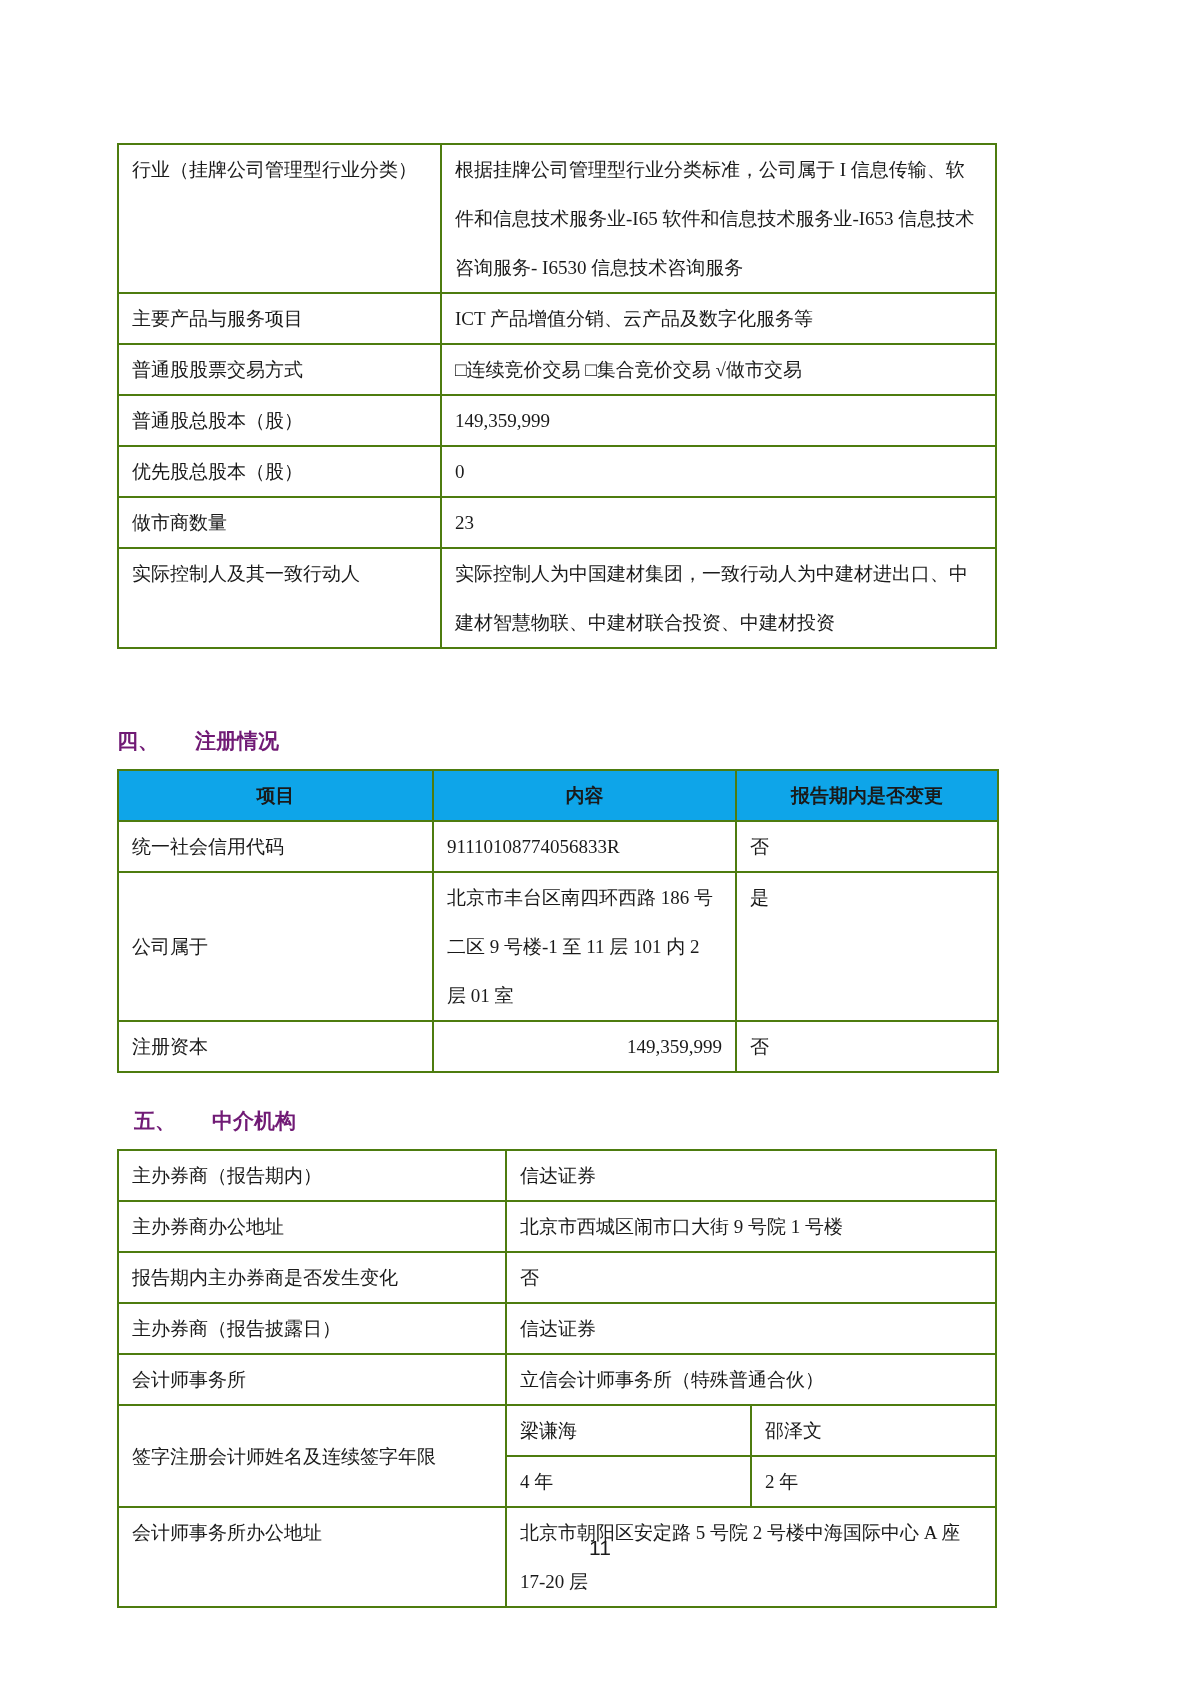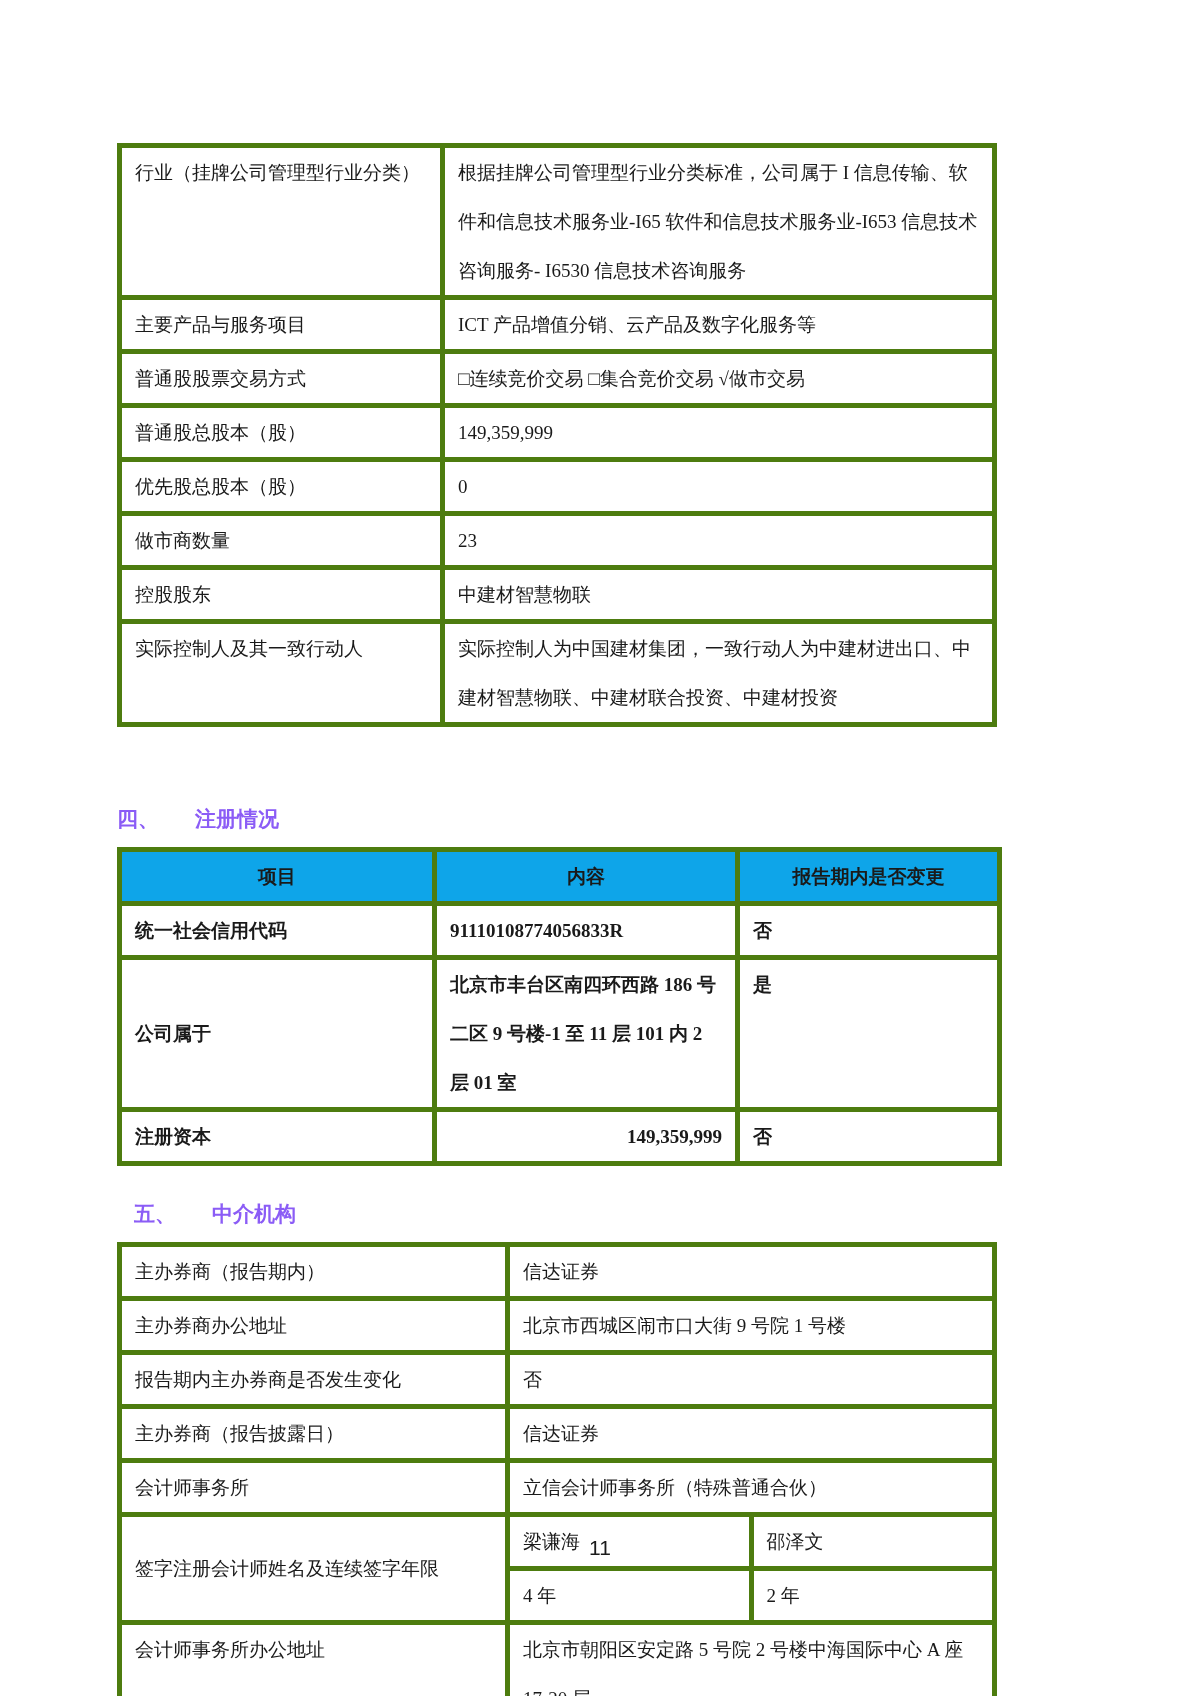--- a/index.html
+++ b/index.html
@@ -21,57 +21,57 @@
     top: 143px;
     width: 880px;
   }
   table {
     border-collapse: collapse;
     table-layout: fixed;
     width: 880px;
     font-size: 19px;
   }
   td, th {
-    border: 5px solid #4d7c0f;
+    border: 2px solid #4d7c0f;
     line-height: 49px;
     padding: 0 13px;
     vertical-align: top;
     font-weight: normal;
     text-align: left;
     word-break: break-word;
   }
   tr { height: 49px; }
 
   
   .t-overview td.col-label { width: 323px; }
 
   
   .t-reg { margin-top: 0; }
   .t-reg th {
     background: #0ea5e9;
     text-align: center;
     font-weight: bold;
     vertical-align: middle;
   }
-  .t-reg td { vertical-align: middle; font-weight: bold; }
+  .t-reg td { vertical-align: middle; }
   .t-reg .c1 { width: 315px; }
   .t-reg .c2 { width: 303px; }
   .t-reg .c3 { width: 262px; }
   .t-reg td.top { vertical-align: top; }
   .t-reg td.right { text-align: right; }
 
   
   .t-mid td.col-label { width: 388px; }
   .t-mid td.sub-a { width: 255px; }
   .t-mid td.signer-label { vertical-align: middle; }
 
   .section-heading {
     font-size: 21px;
     font-weight: bold;
-    color: #8b5cf6;
+    color: #701a75;
     line-height: 28px;
   }
   .section-heading .sec-num { margin-right: 36px; }
   .heading-4 { margin: 78px 0 14px 0; }
   .heading-5 { margin: 34px 0 14px 17px; }
 
   .page-number {
     position: absolute;
     left: 0;
     right: 0;
@@ -108,24 +108,20 @@
         </tr>
         <tr>
           <td class="col-label">优先股总股本（股）</td>
           <td>0</td>
         </tr>
         <tr>
           <td class="col-label">做市商数量</td>
           <td>23</td>
         </tr>
         <tr>
-          <td class="col-label">控股股东</td>
-          <td>中建材智慧物联</td>
-        </tr>
-        <tr>
           <td class="col-label">实际控制人及其一致行动人</td>
           <td>实际控制人为中国建材集团，一致行动人为中建材进出口、中建材智慧物联、中建材联合投资、中建材投资</td>
         </tr>
       </tbody>
     </table>
 
     <div class="section-heading heading-4">
       <span class="sec-num">四、</span><span>注册情况</span>
     </div>
 

